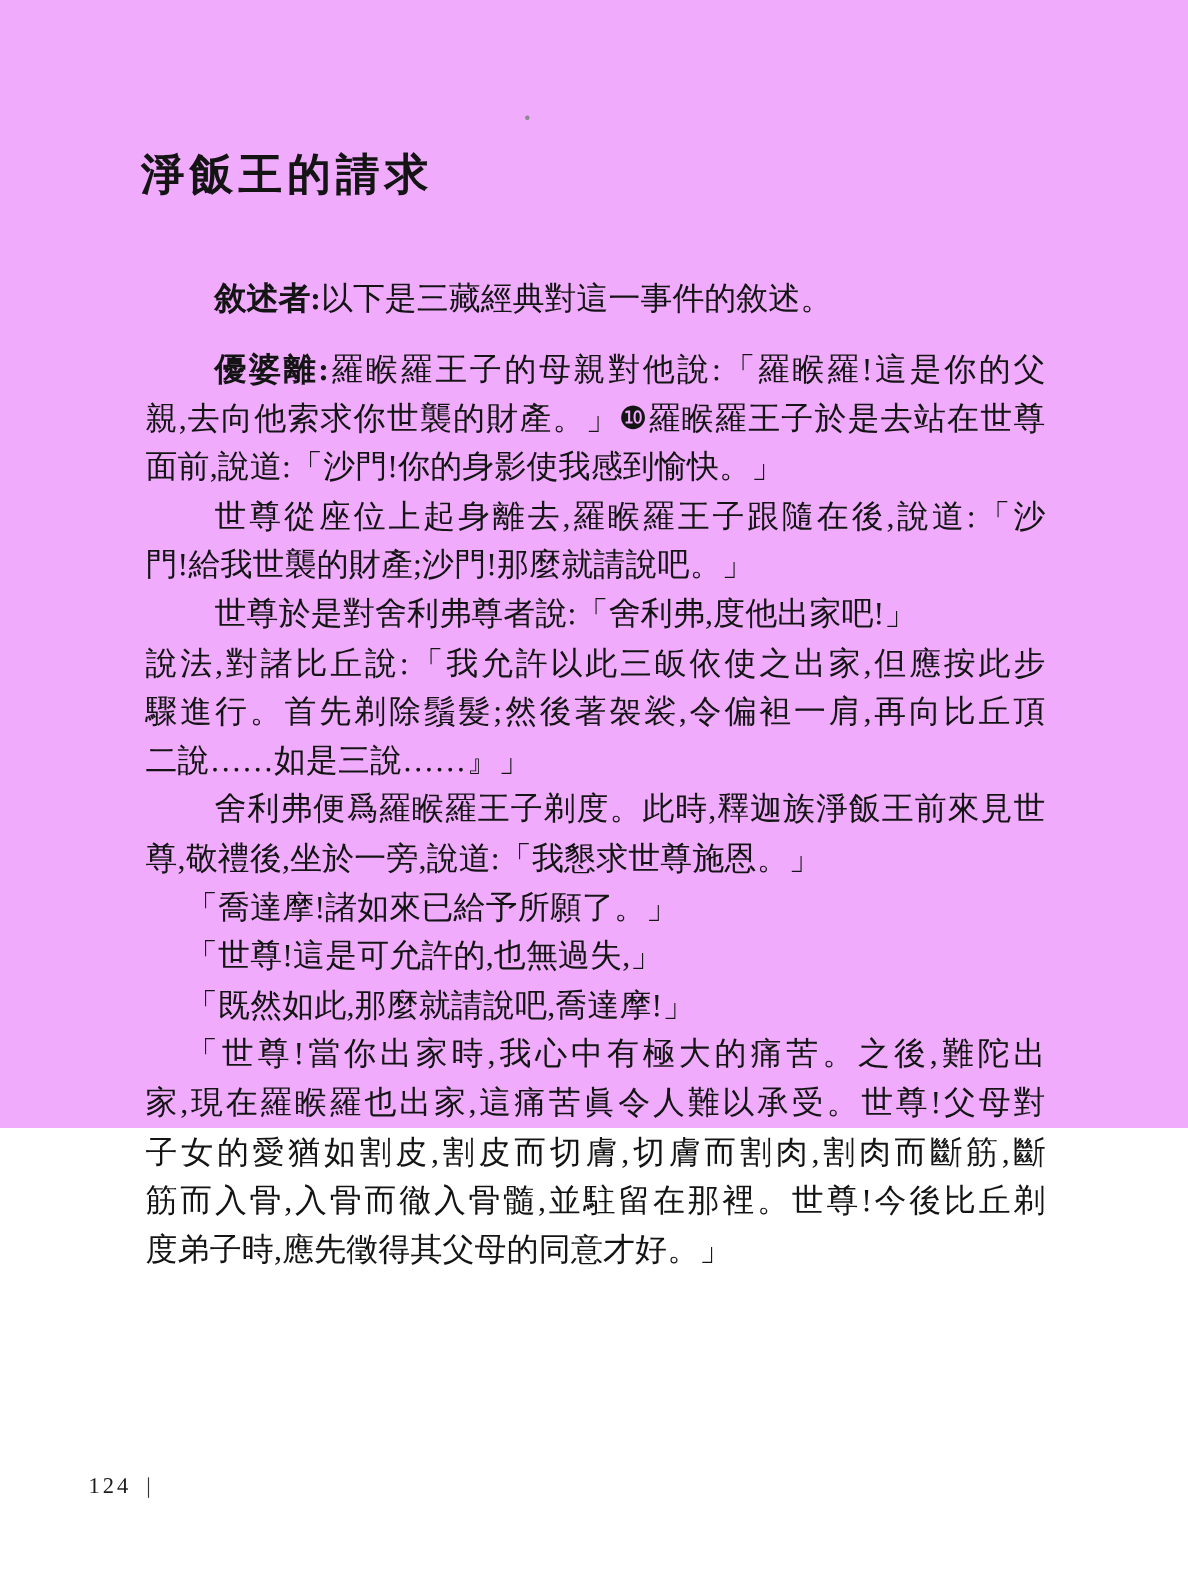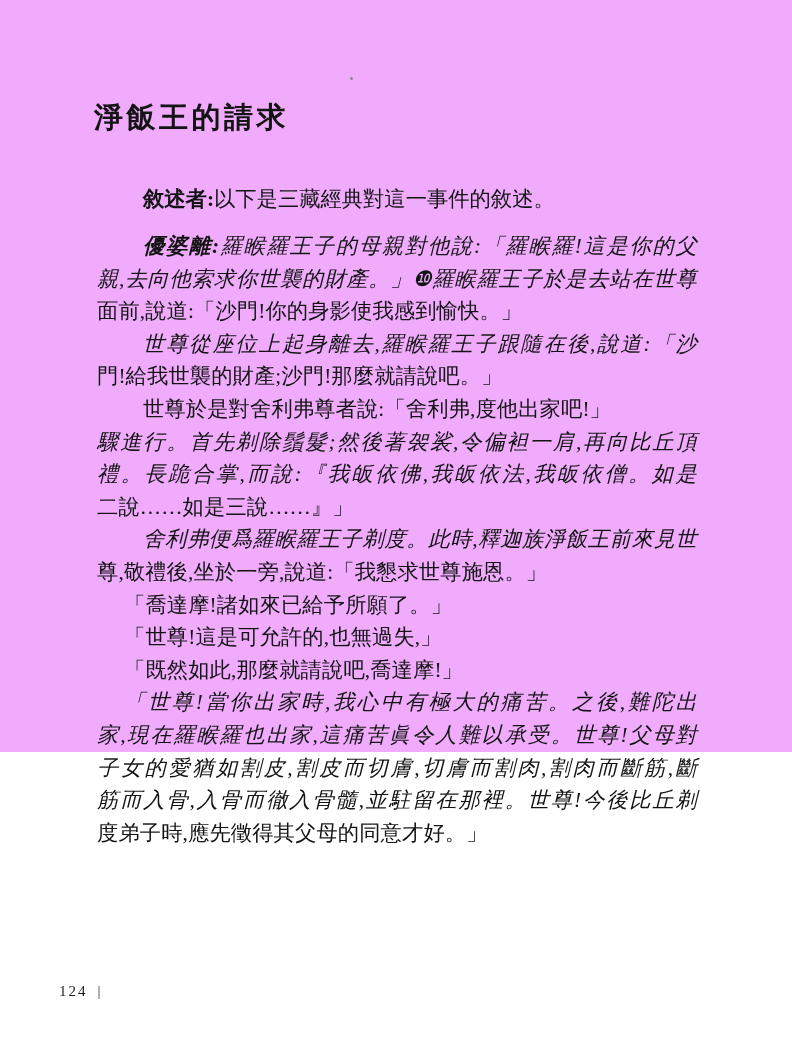--- a/index.html
+++ b/index.html
@@ -34,21 +34,21 @@
   .bodytext {
     position: absolute; left: 97px; top: 230px;
     width: 600px;
     font-size: 21.3px; line-height: 32.6px;
     letter-spacing: 0.1px;
   }
   .line {
     height: 32.6px; white-space: nowrap;
     text-align: justify;
   }
-  .line.jfull { text-align-last: justify; font-style: italic; }
+  .line.jfull { text-align-last: justify; }
   .line.indent-text { padding-left: 46px; }
   .line.indent-quote { padding-left: 27px; }
   .footer {
     position: absolute; left: 59px; top: 983px;
     font-size: 15px; letter-spacing: 2px; color: #1c1c1c;
   }
   .footer .bar { margin-left: 10px; font-weight: normal; color: #333; }
 </style>
 </head>
 <body>
@@ -61,22 +61,22 @@
 
   <p class="narrator"><span class="indent"></span><span class="lead">敘述者:</span><span>以下是三藏經典對這一事件的敘述。</span></p>
 
   <div class="bodytext" id="bodytext">
       <div class="line jfull indent-text"><span class="lead">優婆離:</span>羅睺羅王子的母親對他說:「羅睺羅!這是你的父</div>
       <div class="line jfull">親,去向他索求你世襲的財產。」❿羅睺羅王子於是去站在世尊</div>
       <div class="line">面前,說道:「沙門!你的身影使我感到愉快。」</div>
       <div class="line jfull indent-text">世尊從座位上起身離去,羅睺羅王子跟隨在後,說道:「沙</div>
       <div class="line">門!給我世襲的財產;沙門!那麼就請說吧。」</div>
       <div class="line indent-text">世尊於是對舍利弗尊者說:「舍利弗,度他出家吧!」</div>
+      <div class="line jfull">說法,對諸比丘說:「我允許以此三皈依使之出家,但應按此步</div>
       <div class="line jfull">驟進行。首先剃除鬚髮;然後著袈裟,令偏袒一肩,再向比丘頂</div>
-      <div class="line jfull">禮。長跪合掌,而說:『我皈依佛,我皈依法,我皈依僧。如是</div>
       <div class="line">二說……如是三說……』」</div>
       <div class="line jfull indent-text">舍利弗便爲羅睺羅王子剃度。此時,釋迦族淨飯王前來見世</div>
       <div class="line">尊,敬禮後,坐於一旁,說道:「我懇求世尊施恩。」</div>
       <div class="line indent-quote">「喬達摩!諸如來已給予所願了。」</div>
       <div class="line indent-quote">「世尊!這是可允許的,也無過失,」</div>
       <div class="line indent-quote">「既然如此,那麼就請說吧,喬達摩!」</div>
       <div class="line jfull indent-quote">「世尊!當你出家時,我心中有極大的痛苦。之後,難陀出</div>
       <div class="line jfull">家,現在羅睺羅也出家,這痛苦眞令人難以承受。世尊!父母對</div>
       <div class="line jfull">子女的愛猶如割皮,割皮而切膚,切膚而割肉,割肉而斷筋,斷</div>
       <div class="line jfull">筋而入骨,入骨而徹入骨髓,並駐留在那裡。世尊!今後比丘剃</div>

